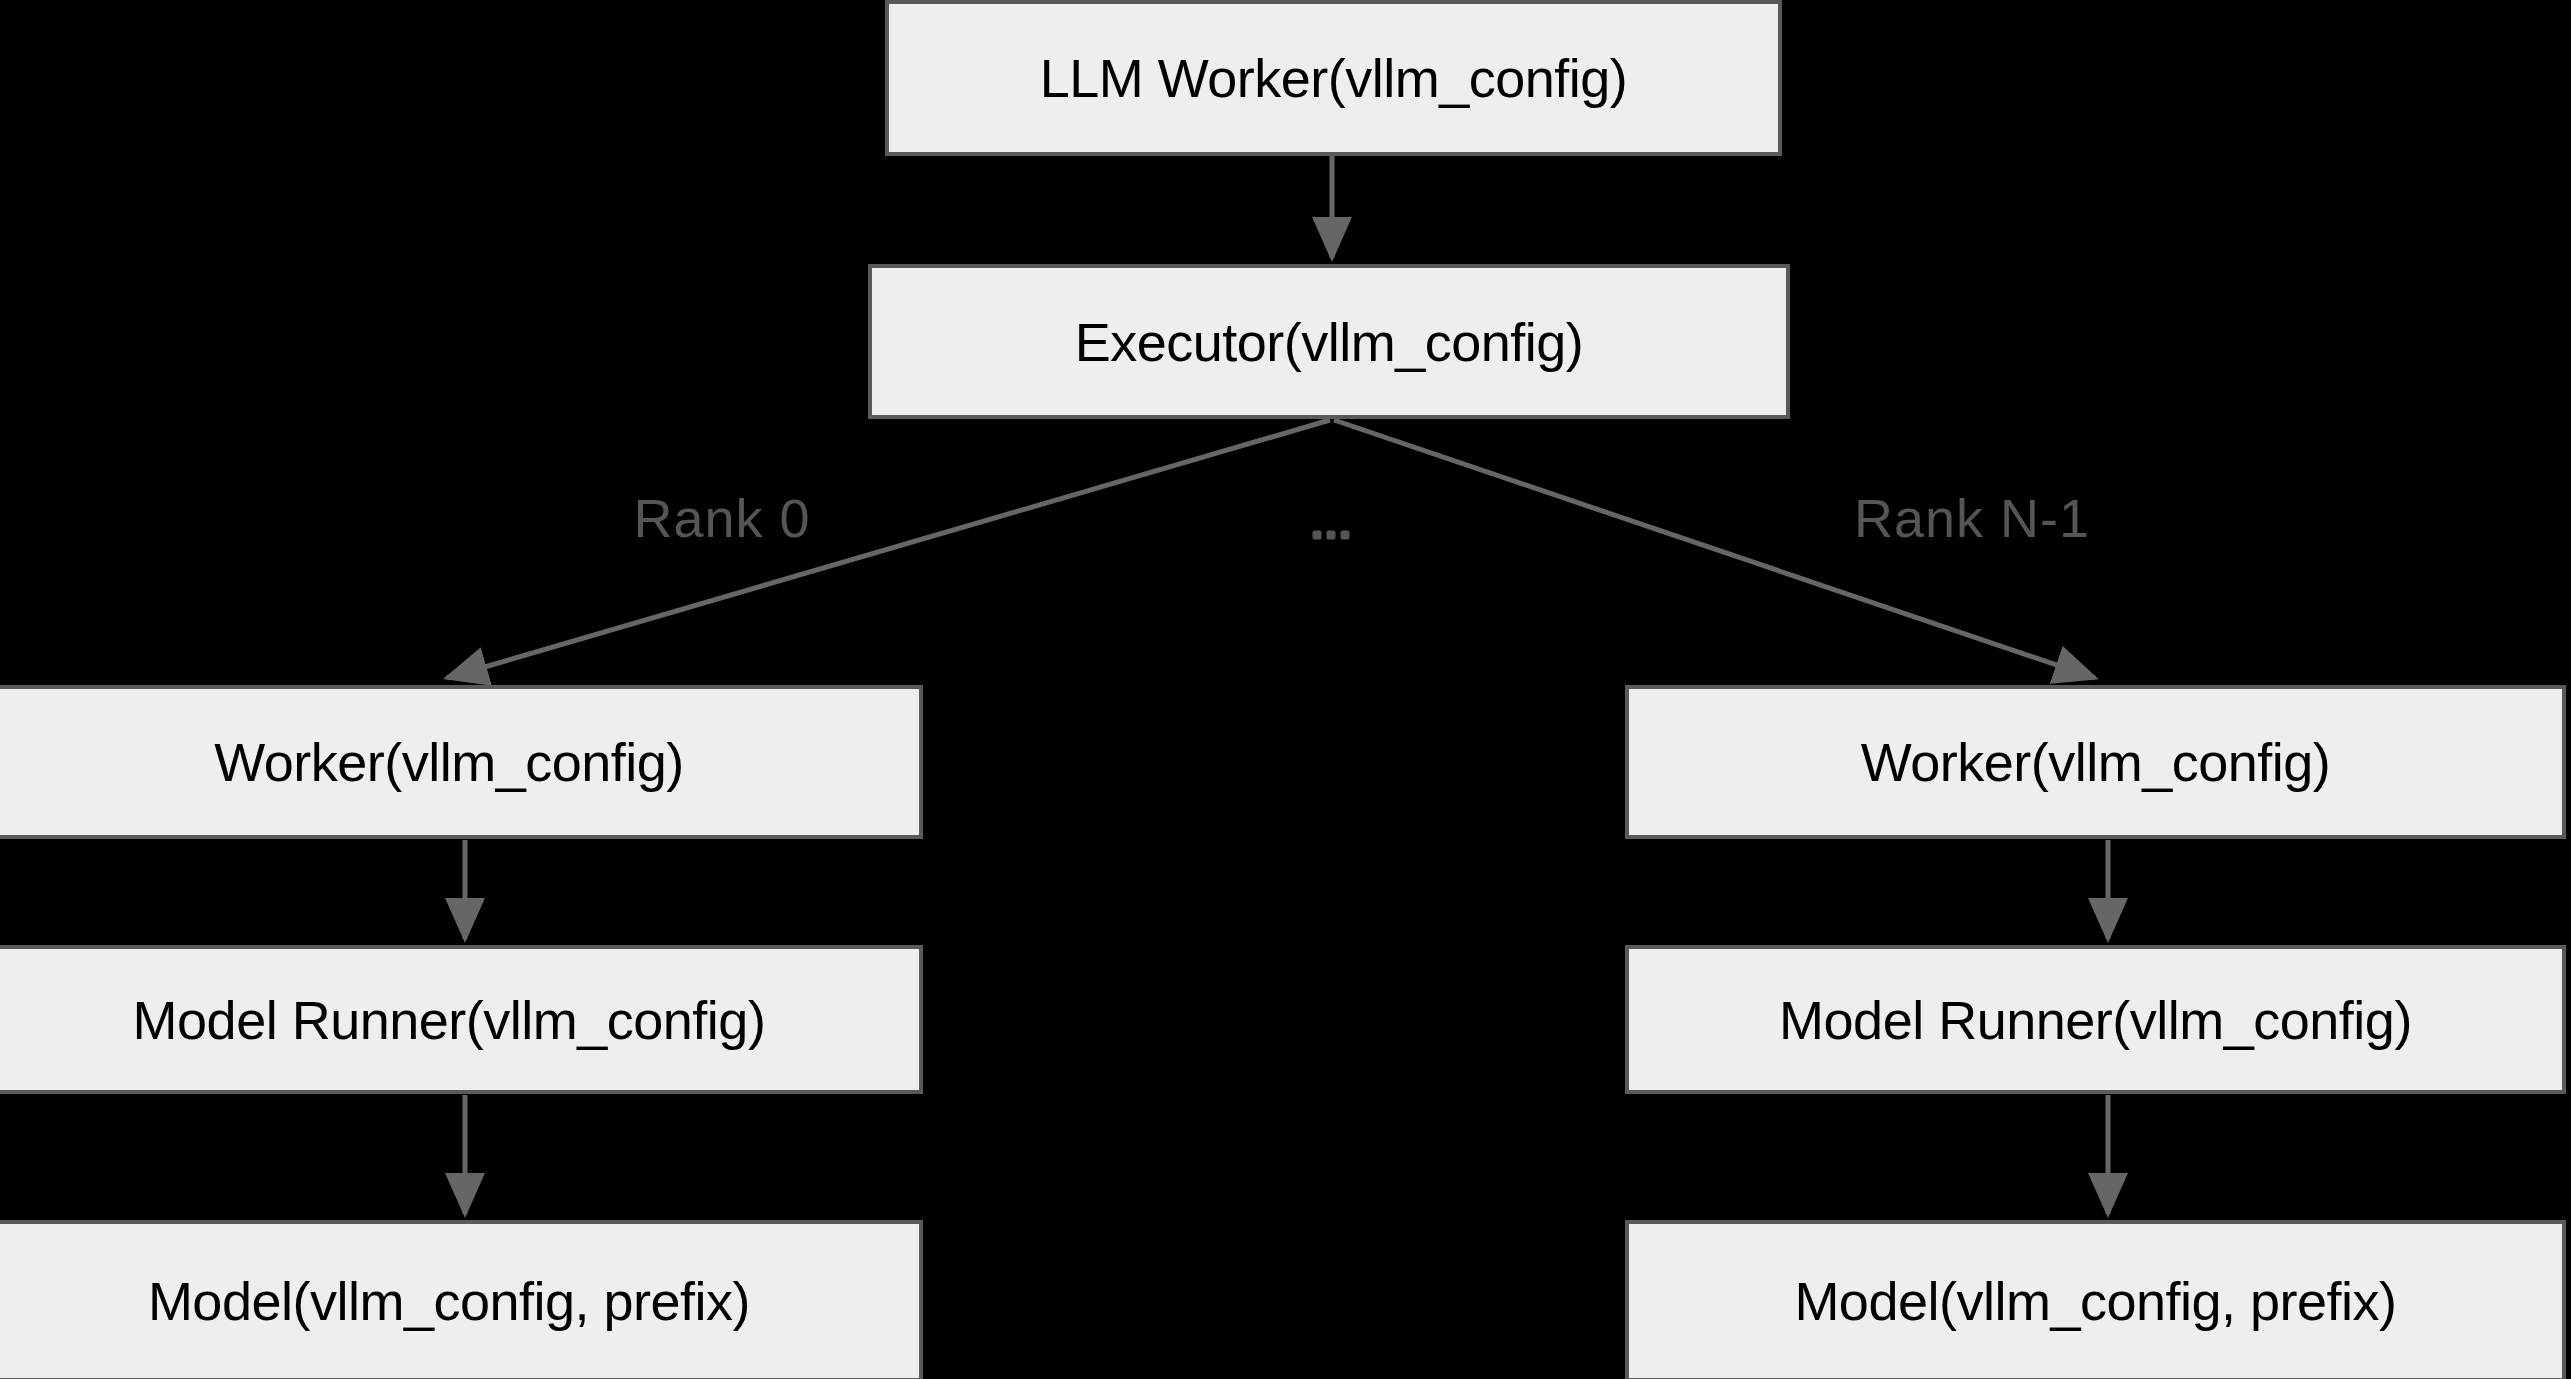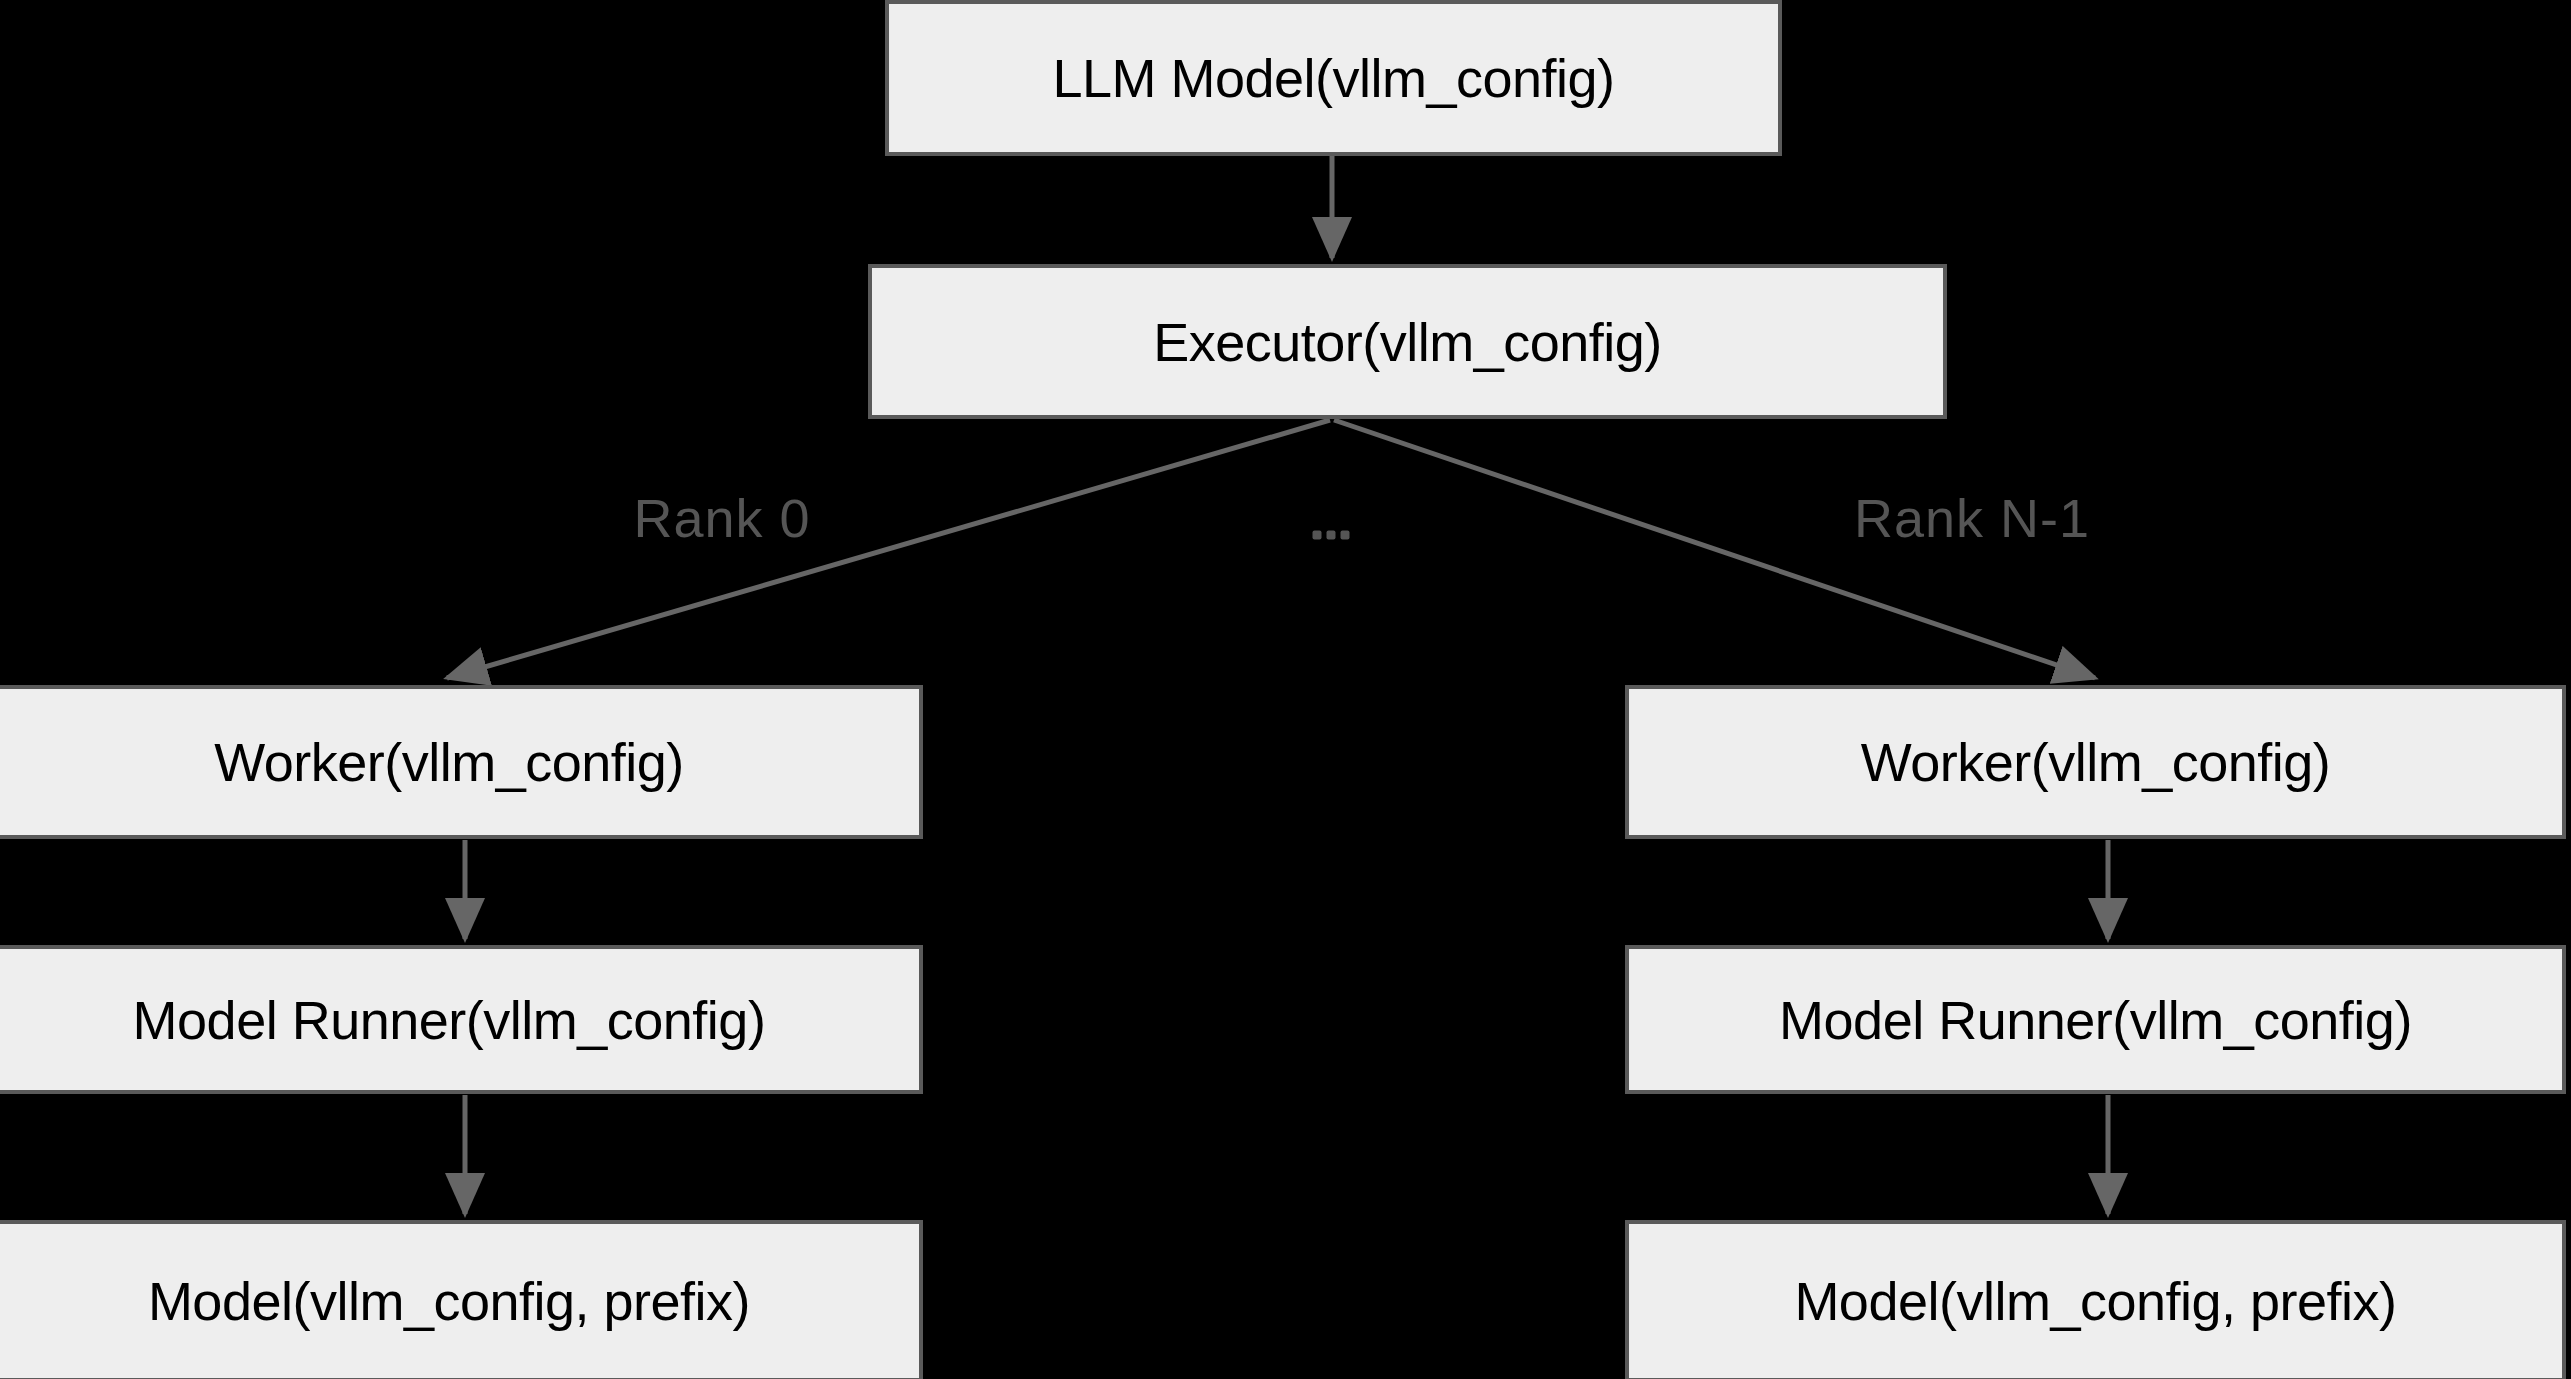--- a/index.html
+++ b/index.html
@@ -84,24 +84,24 @@
     <line x1="1334" y1="420" x2="2095" y2="678" stroke="#666666" stroke-width="5" marker-end="url(#arrowhead)"></line>
 
     <line x1="465" y1="840" x2="465" y2="939" stroke="#666666" stroke-width="5" marker-end="url(#arrowhead)"></line>
     <line x1="465" y1="1095" x2="465" y2="1214" stroke="#666666" stroke-width="5" marker-end="url(#arrowhead)"></line>
 
     <line x1="2108" y1="840" x2="2108" y2="939" stroke="#666666" stroke-width="5" marker-end="url(#arrowhead)"></line>
     <line x1="2108" y1="1095" x2="2108" y2="1214" stroke="#666666" stroke-width="5" marker-end="url(#arrowhead)"></line>
   </svg>
 
   <div class="node" id="node-llm-engine" style="left:885px; top:0px; width:897px; height:156px;">
-    <span>LLM Model(vllm_config)</span>
+    <span>LLM Worker(vllm_config)</span>
   </div>
 
-  <div class="node" id="node-executor" style="left:868px; top:264px; width:1079px; height:155px;">
+  <div class="node" id="node-executor" style="left:868px; top:264px; width:922px; height:155px;">
     <span>Executor(vllm_config)</span>
   </div>
 
   <div class="node" id="node-worker-rank0" style="left:-25px; top:685px; width:948px; height:154px;">
     <span>Worker(vllm_config)</span>
   </div>
 
   <div class="node" id="node-runner-rank0" style="left:-25px; top:945px; width:948px; height:149px;">
     <span>Model Runner(vllm_config)</span>
   </div>

